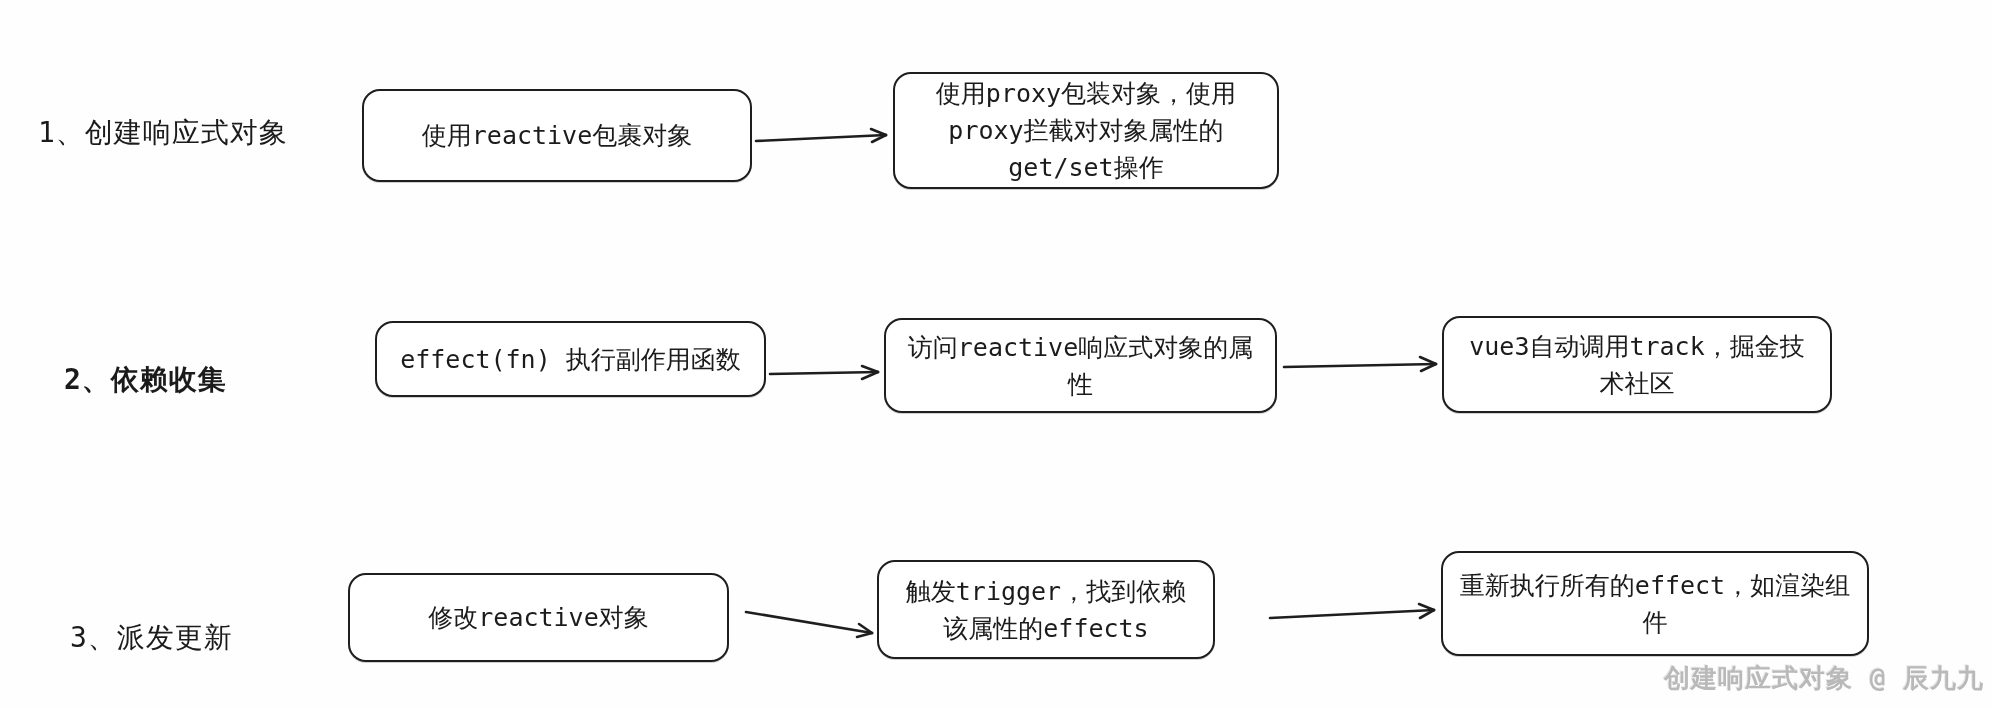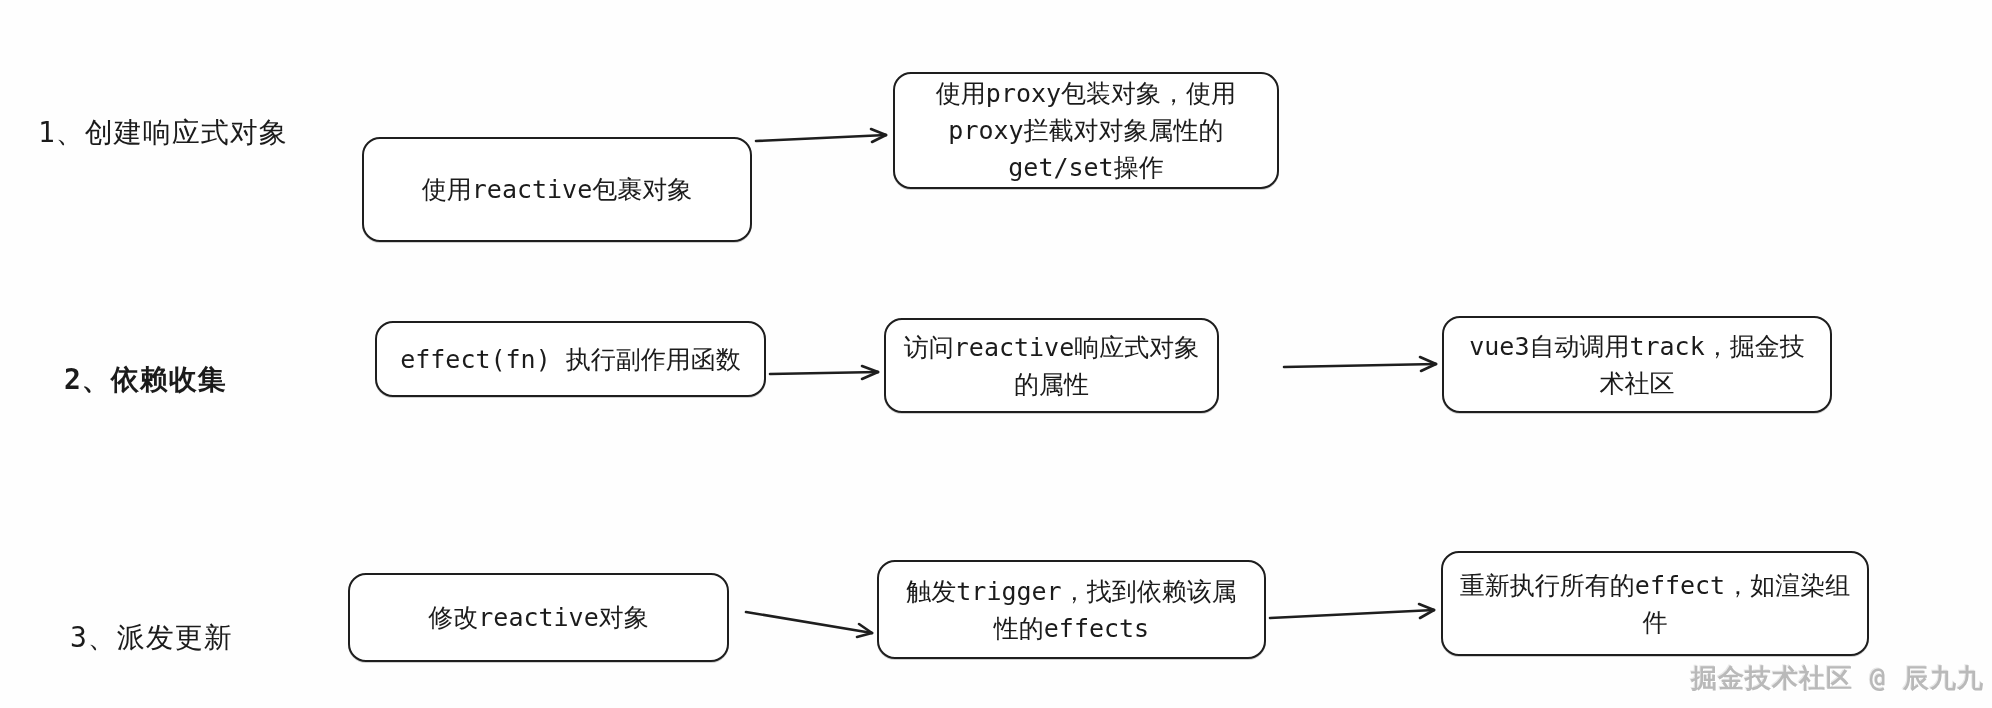--- a/index.html
+++ b/index.html
@@ -31,31 +31,31 @@
     align-items:center;
     justify-content:center;
     text-align:center;
     font-size:25px;
     line-height:37px;
     padding:18px 16px;
     box-shadow:0 1px 0 rgba(0,0,0,0.18);
   }
   
   #label-1{left:38px;top:115px;}
-  #node-1-1{left:362px;top:89px;width:390px;height:105px;margin-top:48px;}
+  #node-1-1{left:362px;top:89px;width:390px;height:93px;}
   #node-1-2{left:893px;top:72px;width:386px;height:117px;}
   
   #label-2{left:64px;top:362px;font-weight:bold;}
   #node-2-1{left:375px;top:321px;width:391px;height:76px;}
-  #node-2-2{left:884px;top:318px;width:335px;height:95px;}
+  #node-2-2{left:884px;top:318px;width:393px;height:95px;}
   #node-2-3{left:1442px;top:316px;width:390px;height:97px;}
   
   #label-3{left:70px;top:620px;}
   #node-3-1{left:348px;top:573px;width:381px;height:89px;}
-  #node-3-2{left:877px;top:560px;width:389px;height:99px;}
+  #node-3-2{left:877px;top:560px;width:338px;height:99px;}
   #node-3-3{left:1441px;top:551px;width:428px;height:105px;}
   .watermark{
     position:absolute;
     right:8px;bottom:12px;
     font-size:26px;
     font-weight:bold;
     color:#b9b9b9;
     text-shadow:1px 1px 0 #ffffff, -1px -1px 0 #e8e8e8;
     letter-spacing:1px;
     white-space:nowrap;
@@ -101,14 +101,14 @@
   <div class="row-label" id="label-2">2、依赖收集</div>
   <div class="node" id="node-2-1">effect(fn) 执行副作用函数</div>
   <div class="node" id="node-2-2">访问reactive响应式对象的属性</div>
   <div class="node" id="node-2-3">vue3自动调用track，掘金技术社区</div>
 
   <div class="row-label" id="label-3">3、派发更新</div>
   <div class="node" id="node-3-1">修改reactive对象</div>
   <div class="node" id="node-3-2">触发trigger，找到依赖该属性的effects</div>
   <div class="node" id="node-3-3">重新执行所有的effect，如渲染组件</div>
 
-  <div class="watermark">掘金技术社区 @ 辰九九</div>
+  <div class="watermark">创建响应式对象 @ 辰九九</div>
 </div>
 
 </body></html>

